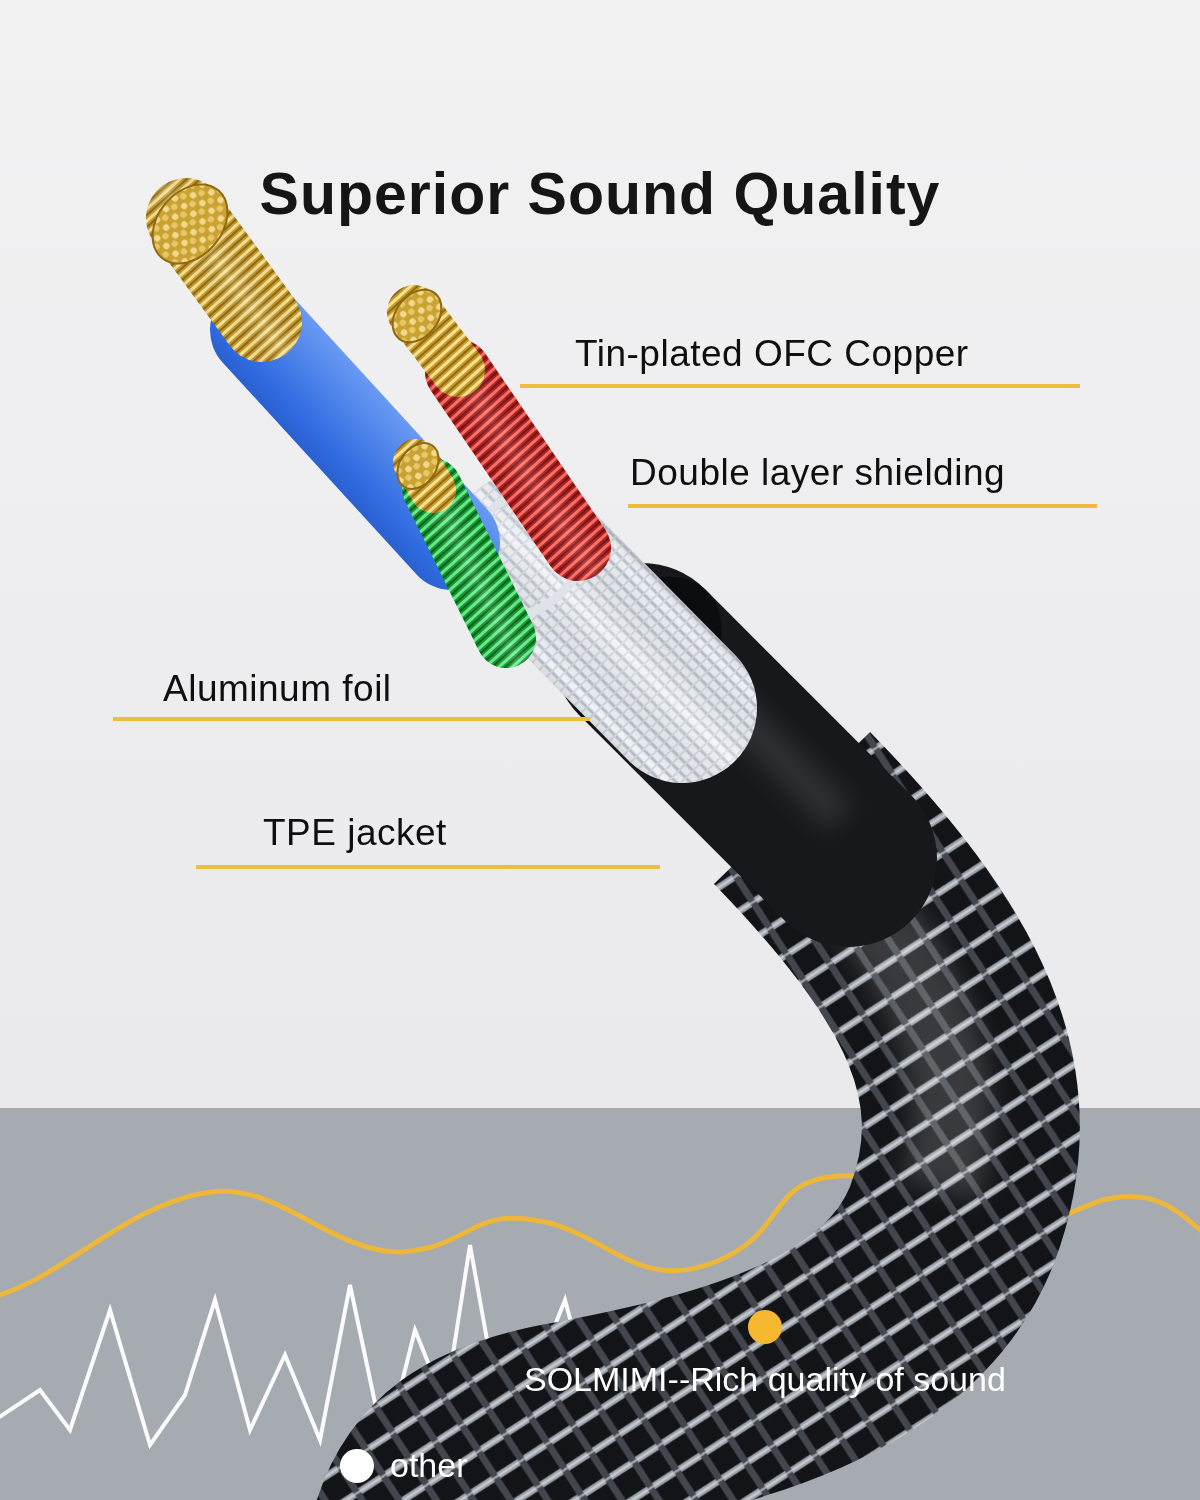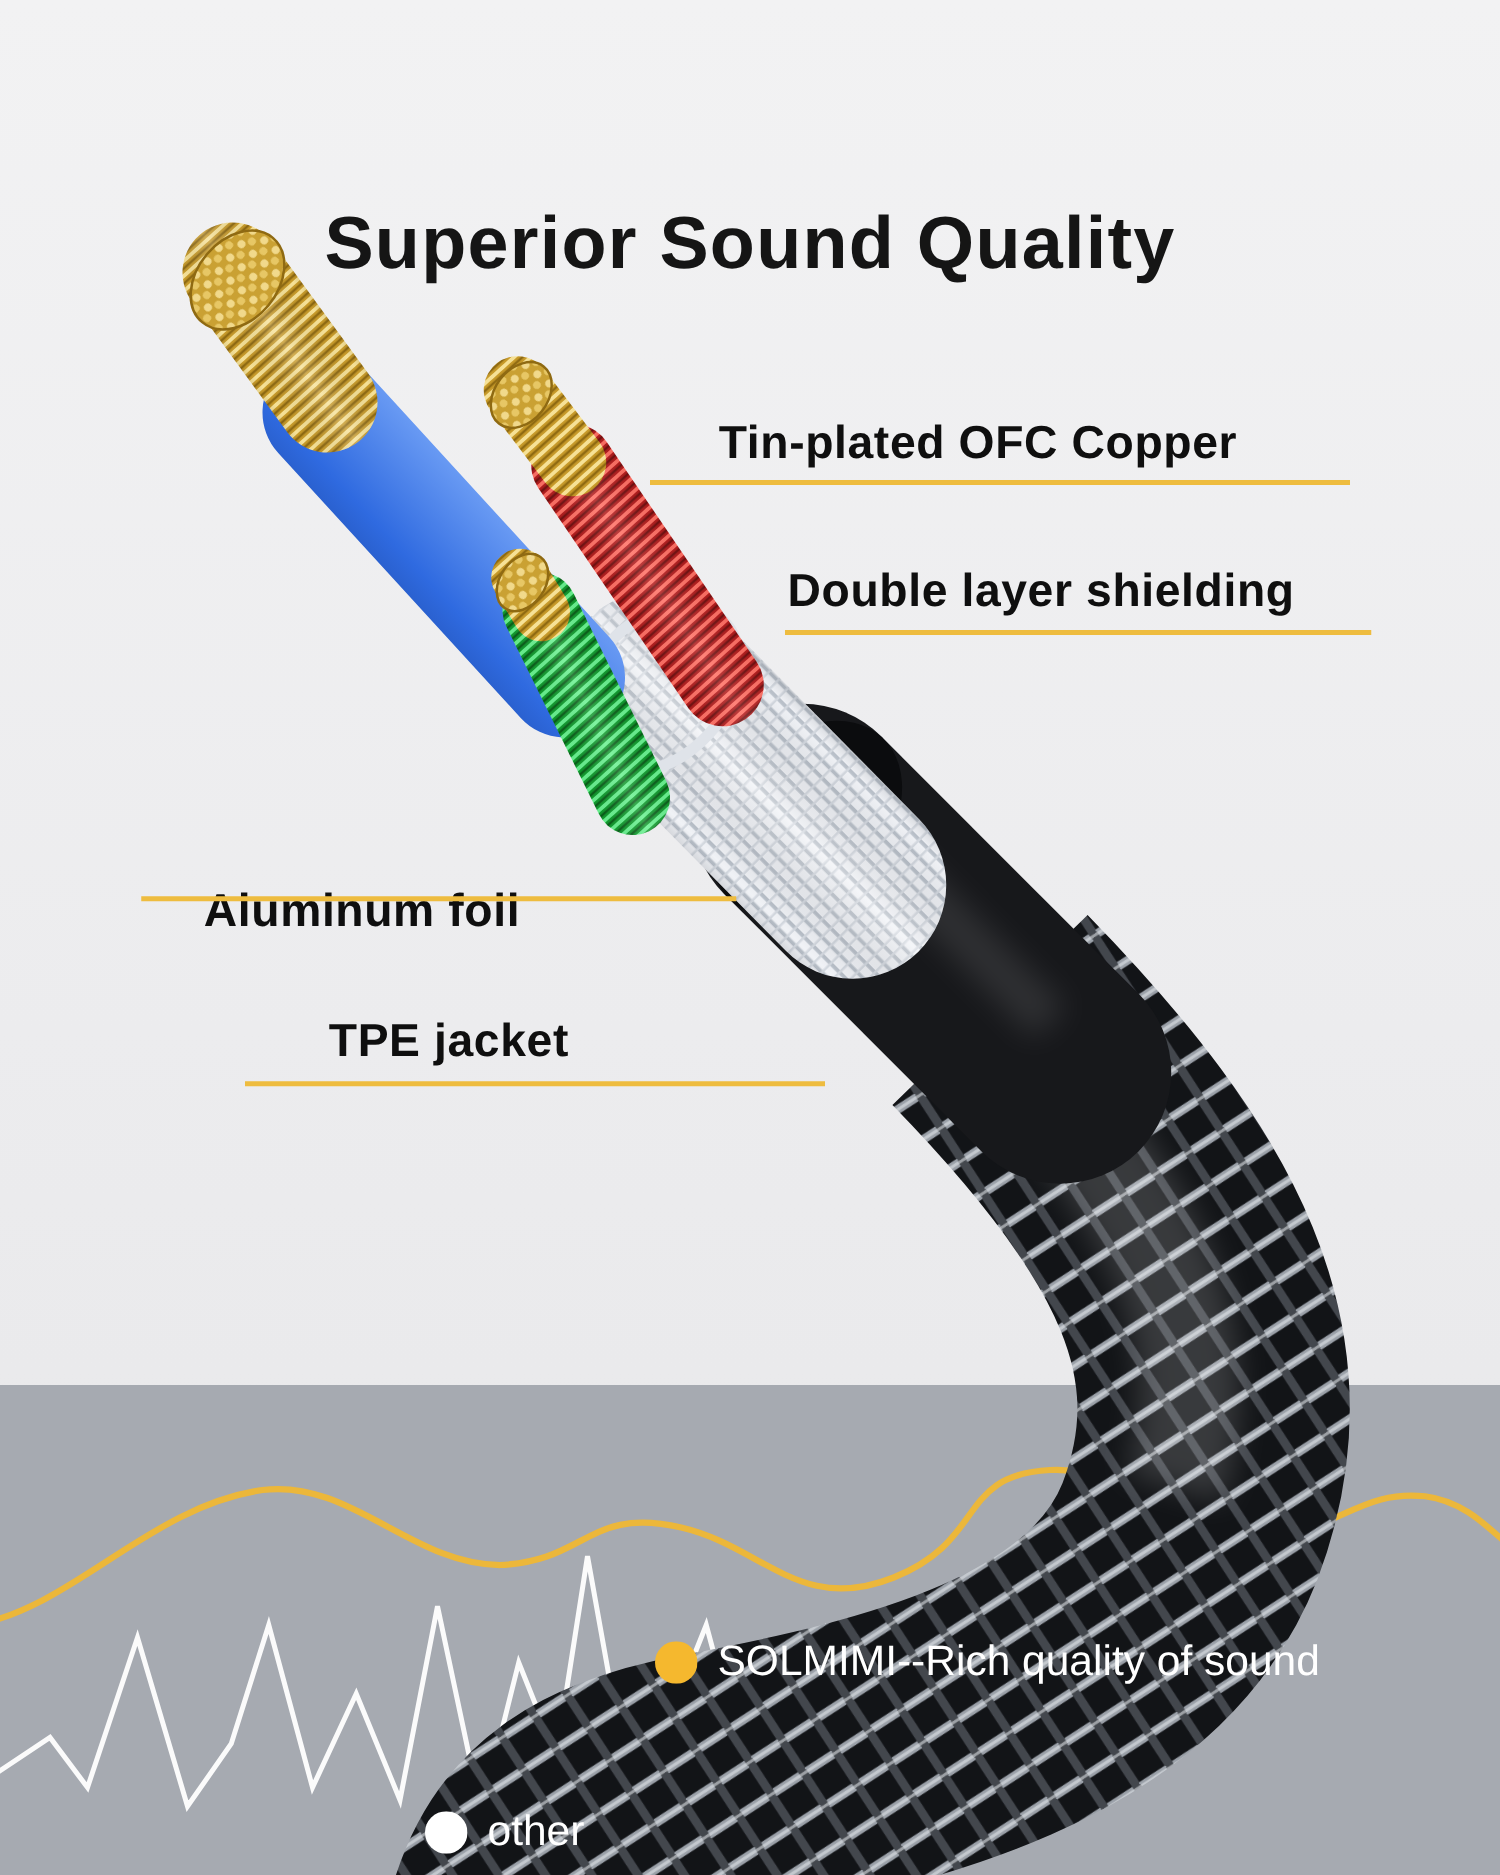--- a/index.html
+++ b/index.html
@@ -24,28 +24,28 @@
     font-size: 59px;
     font-weight: 700;
     color: #151515;
     letter-spacing: 1px;
     margin-top: 34px;
   }
 
   .callout {
     position: absolute;
     font-size: 37px;
-    font-weight: 700;
+    font-weight: 400;
     color: #0f0f0f;
     letter-spacing: 0.5px;
     white-space: nowrap;
   }
   #callout-tin    { left: 575px; top: 333px; }
   #callout-shield { left: 630px; top: 452px; }
-  #callout-foil   { left: 163px; top: 668px; margin-top: 40px; }
+  #callout-foil   { left: 163px; top: 668px; }
   #callout-tpe    { left: 263px; top: 812px; }
 
   .c-line {
     position: absolute;
     height: 4px;
     background: #eebc3f;
   }
   #line-tin    { left: 520px; top: 384px; width: 560px; }
   #line-shield { left: 628px; top: 504px; width: 469px; }
   #line-foil   { left: 113px; top: 717px; width: 476px; }
@@ -54,21 +54,21 @@
   .legend-row {
     position: absolute;
     display: flex;
     align-items: center;
     gap: 16px;
     color: #ffffff;
     font-size: 34px;
     font-weight: 500;
     white-space: nowrap;
   }
-  #legend-brand { left: 524px; top: 1310px; }
+  #legend-brand { left: 524px; top: 1310px; flex-direction: column; }
   #legend-other { left: 340px; top: 1422px; margin-top: 24px; }
   .dot-svg { width: 34px; height: 34px; display: block; }
 </style>
 </head>
 <body>
 
 <div class="stage">
 
   <svg class="art" width="1200" height="1500" viewBox="0 0 1200 1500">
     <defs>

